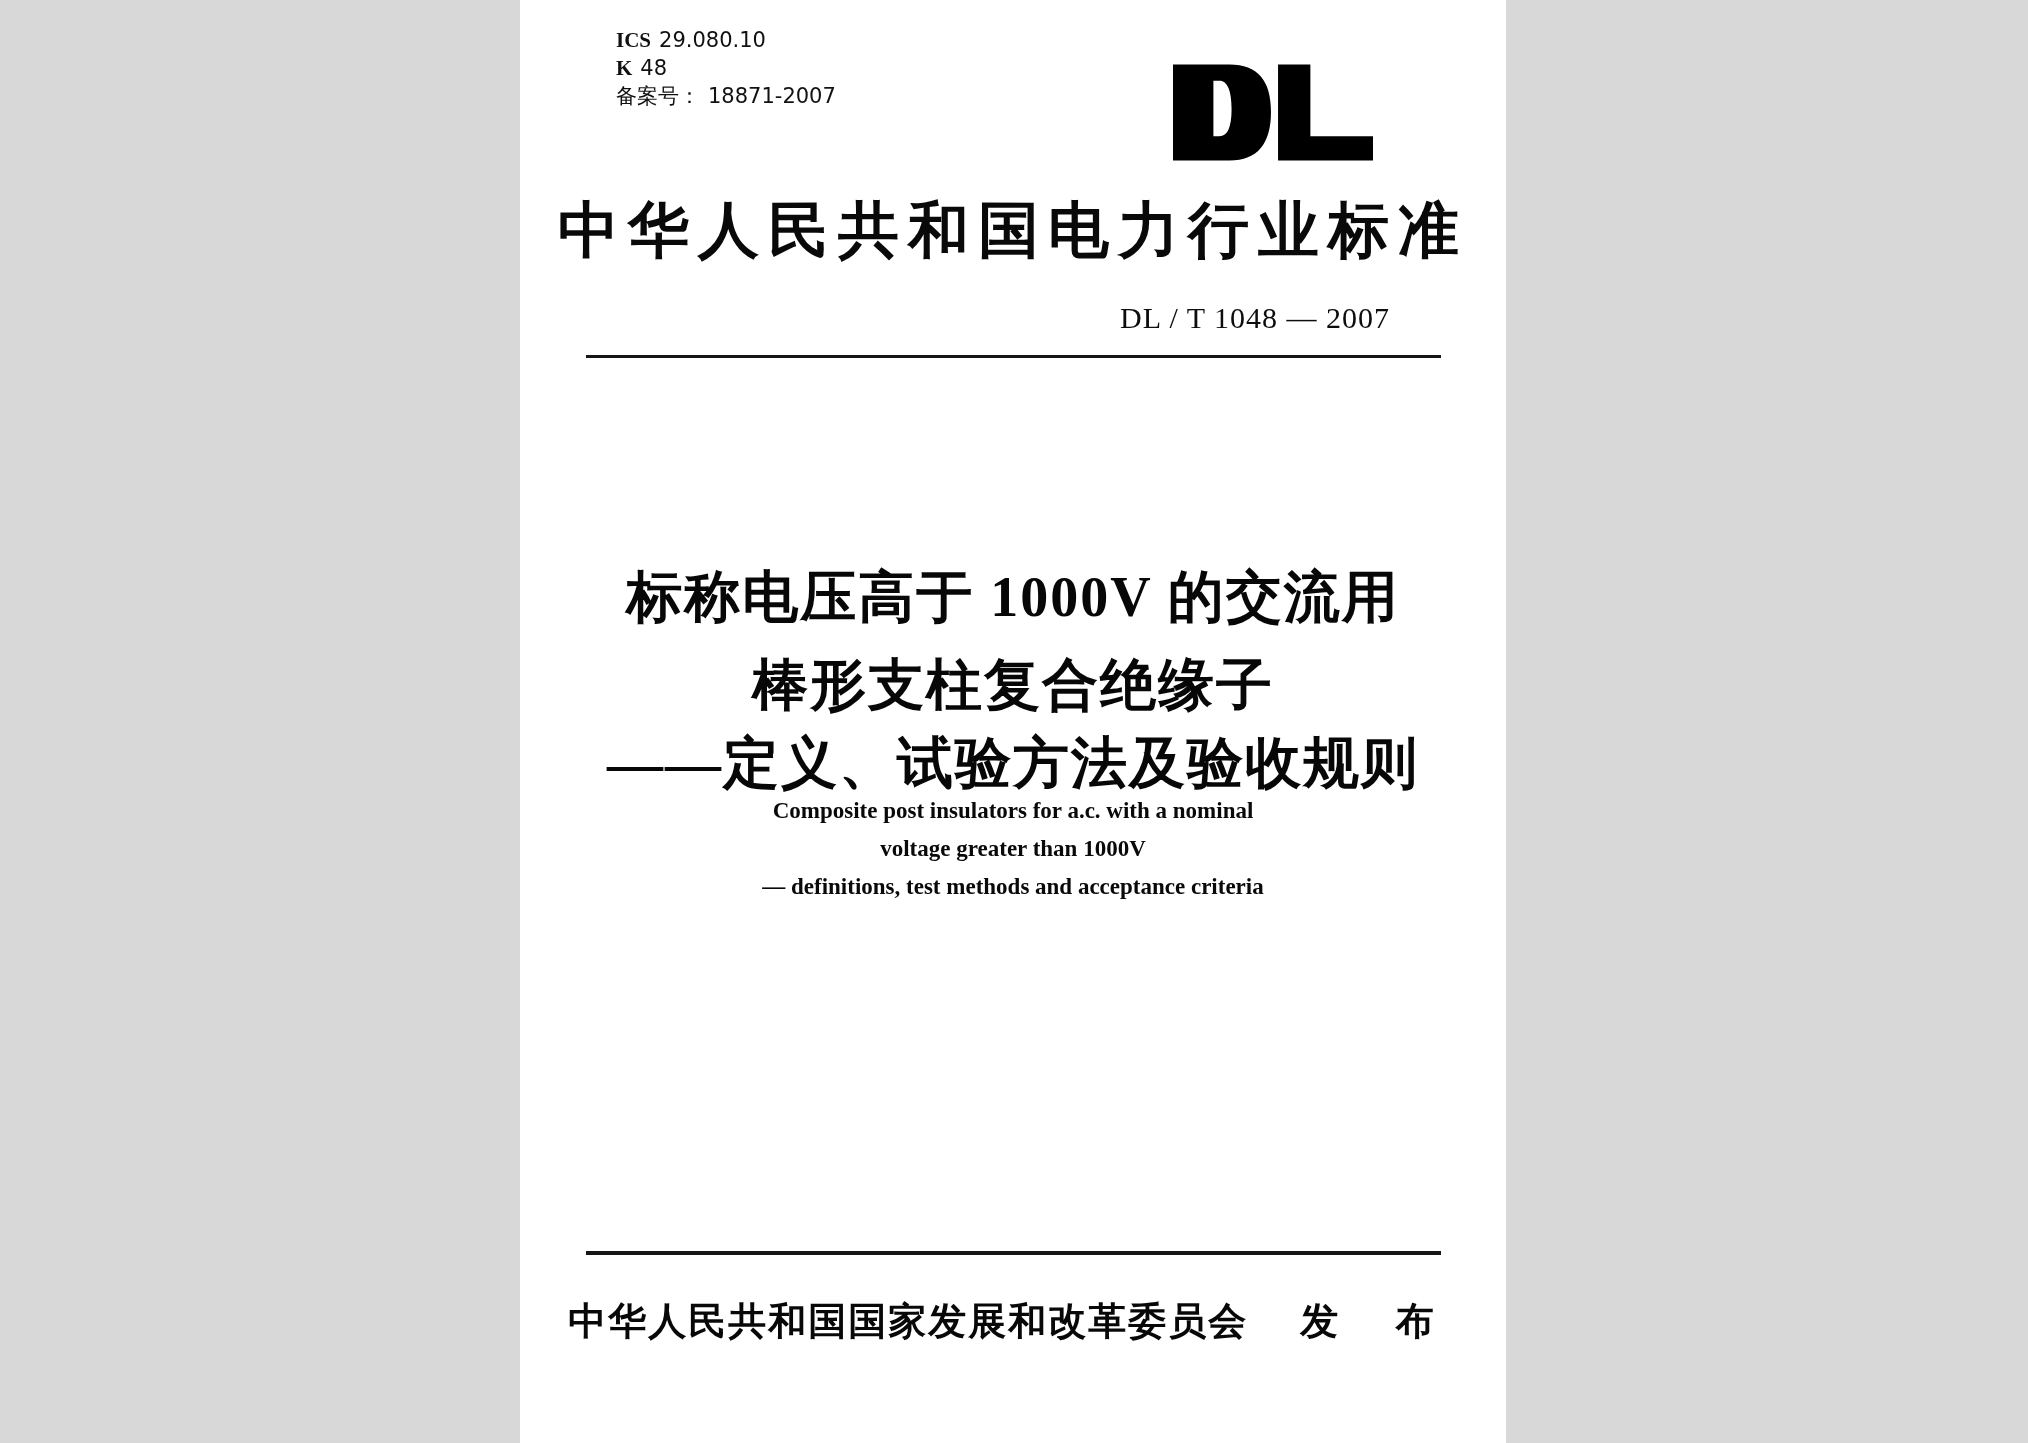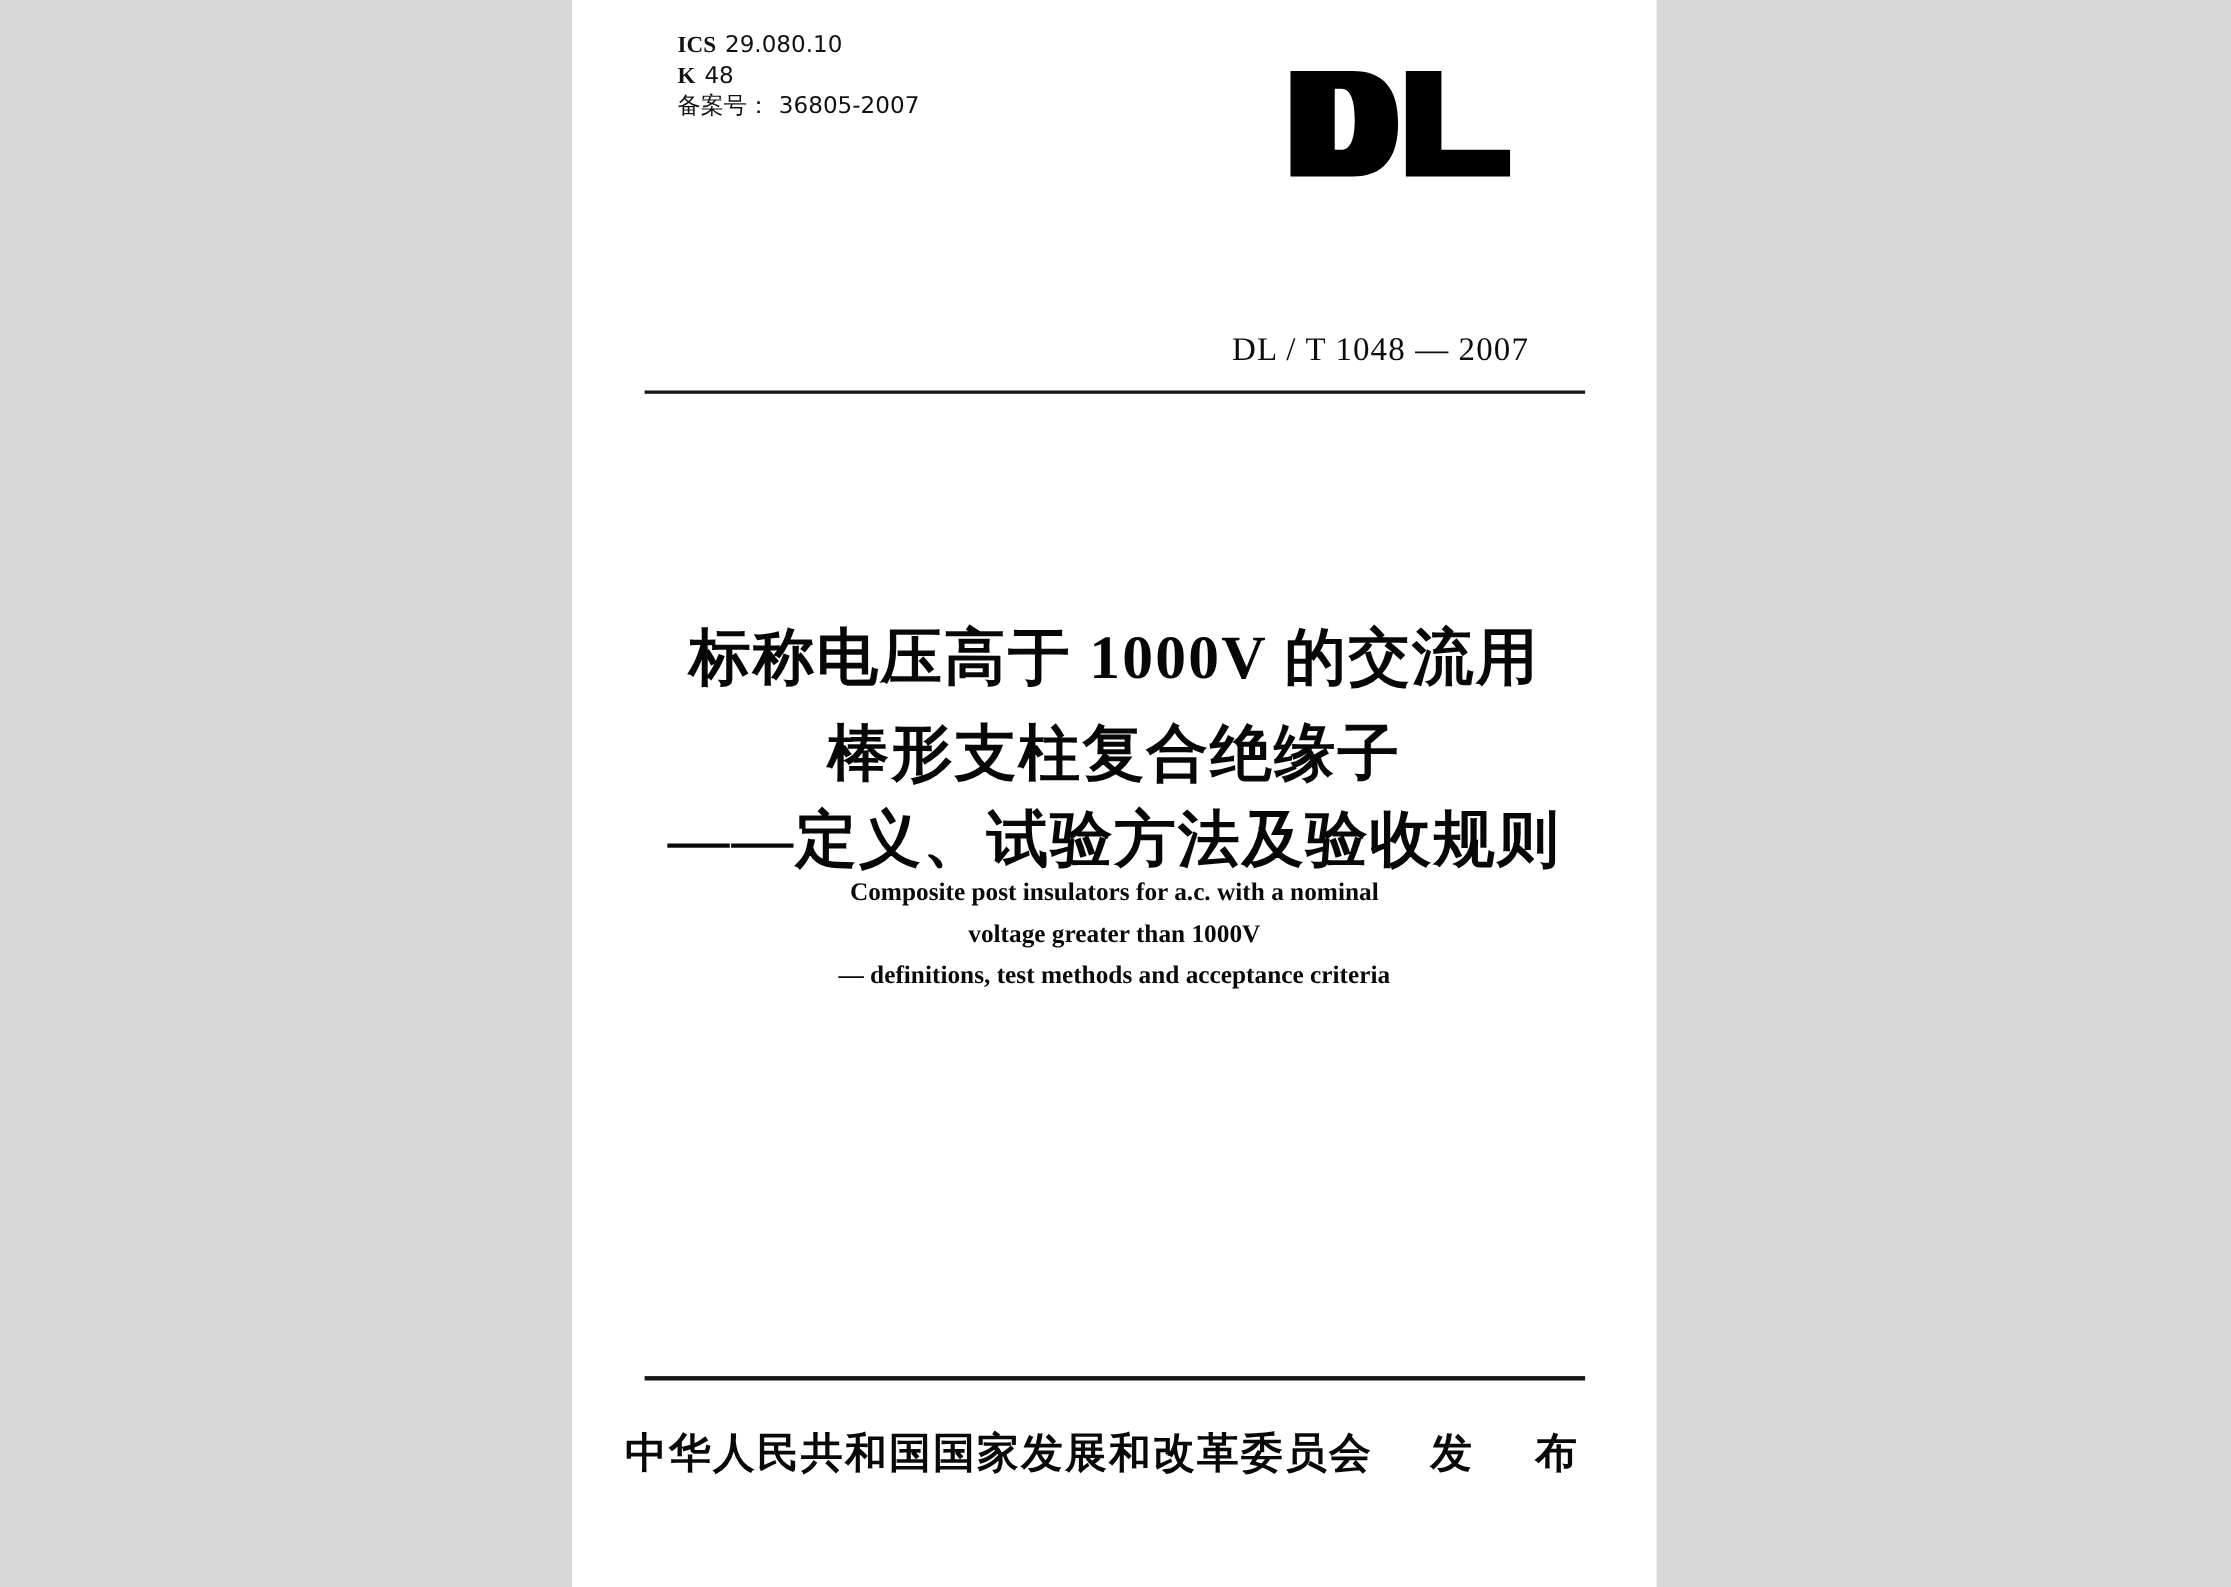--- a/index.html
+++ b/index.html
@@ -100,32 +100,33 @@
   <div class="paper">
 
     <div class="meta">
       <div class="meta-row">
         <span class="meta-label">ICS</span><span>29.080.10</span>
       </div>
       <div class="meta-row">
         <span class="meta-label">K</span><span>48</span>
       </div>
       <div class="meta-row">
-        <span class="meta-label">备案号：</span><span>36805-2007</span>
+        <span class="meta-label">备案号：</span><span>18871-2007</span>
       </div>
     </div>
 
     <div class="dl-logo" aria-label="DL">
       <svg viewBox="0 0 198 95" xmlns="http://www.w3.org/2000/svg" aria-hidden="true">
         <path fill="#000" fill-rule="evenodd" d="M0,0 L56,0 C84,0 97,16 97,47 C97,78 84,95 56,95 L0,95 Z
              M40,16 L46,16 C54,16 58,26 58,44 C58,62 54,71 46,71 L40,71 Z"></path>
         <path fill="#000" d="M104,0 L136,0 L136,71 L198,71 L198,95 L104,95 Z"></path>
       </svg>
     </div>
 
+    <div class="org-title">中华人民共和国电力行业标准</div>
 
     <div class="std-number">DL / T 1048 — 2007</div>
     <div class="rule-top"></div>
 
     <div class="title-zh title-l1">标称电压高于 1000V 的交流用</div>
     <div class="title-zh title-l2">棒形支柱复合绝缘子</div>
     <div class="title-zh title-l3">——定义、试验方法及验收规则</div>
 
     <div class="subtitle-en">
       <div>Composite post insulators for a.c. with a nominal</div>

